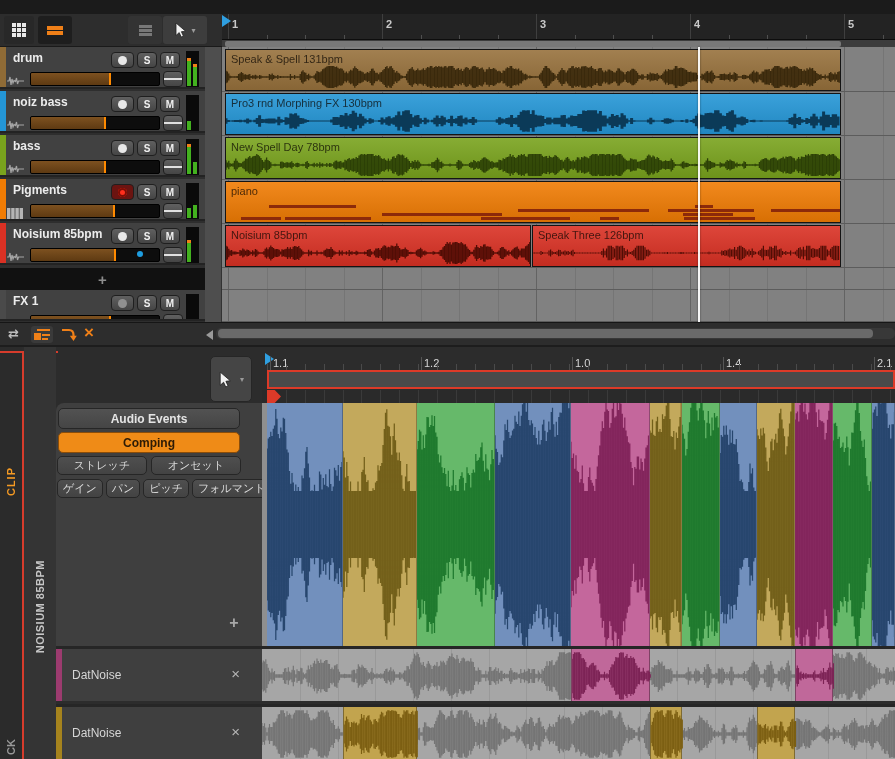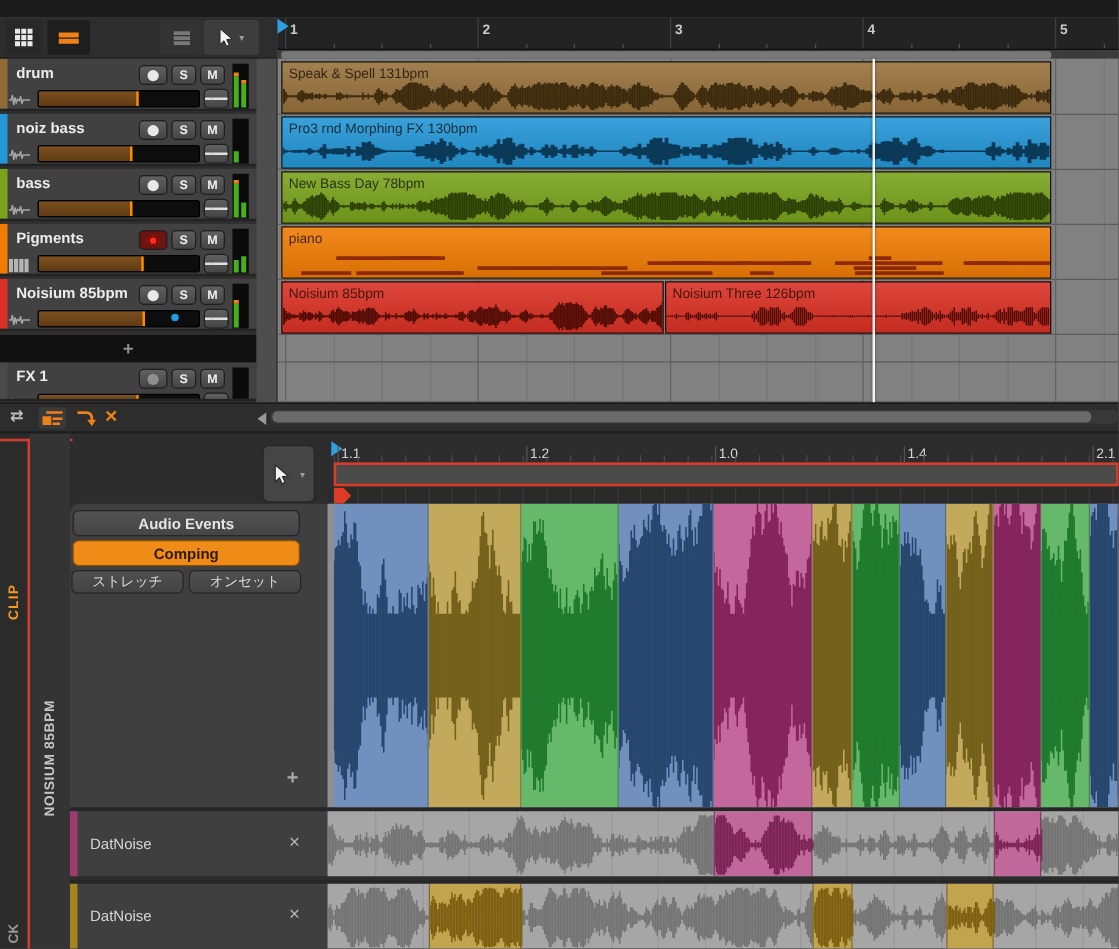--- a/index.html
+++ b/index.html
@@ -235,21 +235,21 @@
         <span class="stretch-ic">
           <svg width="12" height="8" viewBox="0 0 12 8">
             <rect x="0" y="0" width="3" height="3" fill="rgba(0,0,0,.75)"></rect>
             <rect x="4.5" y="3" width="3" height="3" fill="rgba(0,0,0,.75)"></rect>
             <rect x="9" y="0" width="3" height="3" fill="rgba(0,0,0,.75)"></rect>
           </svg>
         </span>
       </div>
       <div class="clip" style="left: 225px; top: 137px; width: 616px; background: rgb(121, 163, 29);">
         <div class="shade"></div>
-        <span class="clip-title">New Bass Day 78bpm</span>
+        <span class="clip-title">New Spell Day 78bpm</span>
         <svg width="614" height="24" viewBox="0 0 614 24">
           <path d="M0.0 7.3L0.0 16.7M1.4 9.6L1.4 14.4M2.8 7.7L2.8 16.3M4.2 10.3L4.2 13.7M5.6 10.8L5.6 13.2M7.0 10.2L7.0 13.8M8.4 7.7L8.4 16.3M9.8 5.5L9.8 18.5M11.2 7.8L11.2 16.2M12.6 9.6L12.6 14.4M14.0 10.1L14.0 13.9M15.4 10.2L15.4 13.8M16.8 8.7L16.8 15.3M18.2 7.8L18.2 16.2M19.6 5.5L19.6 18.5M21.0 5.8L21.0 18.2M22.4 4.2L22.4 19.8M23.8 3.1L23.8 20.9M25.2 4.7L25.2 19.3M26.6 3.6L26.6 20.4M28.0 3.1L28.0 20.9M29.4 2.8L29.4 21.2M30.8 1.0L30.8 23.0M32.2 2.0L32.2 22.0M33.6 3.2L33.6 20.8M35.0 5.1L35.0 18.9M36.4 7.1L36.4 16.9M37.8 8.8L37.8 15.2M39.2 6.8L39.2 17.2M40.6 4.6L40.6 19.4M42.0 7.1L42.0 16.9M43.4 8.1L43.4 15.9M44.8 9.3L44.8 14.7M46.2 11.2L46.2 12.8M47.6 11.2L47.6 12.8M49.0 10.7L49.0 13.3M50.4 11.2L50.4 12.8M51.8 11.2L51.8 12.8M53.2 11.2L53.2 12.8M54.6 8.7L54.6 15.3M56.0 8.4L56.0 15.6M57.4 9.3L57.4 14.7M58.8 10.0L58.8 14.0M60.2 9.2L60.2 14.8M61.6 9.2L61.6 14.8M63.0 9.8L63.0 14.2M64.4 9.3L64.4 14.7M65.8 8.3L65.8 15.7M67.2 10.1L67.2 13.9M68.6 11.2L68.6 12.8M70.0 10.0L70.0 14.0M71.4 9.7L71.4 14.3M72.8 10.1L72.8 13.9M74.2 11.2L74.2 12.8M75.6 11.2L75.6 12.8M77.0 10.8L77.0 13.2M78.4 11.2L78.4 12.8M79.8 8.9L79.8 15.1M81.2 7.9L81.2 16.1M82.6 10.0L82.6 14.0M84.0 11.2L84.0 12.8M85.4 11.2L85.4 12.8M86.8 10.7L86.8 13.3M88.2 9.7L88.2 14.3M89.6 11.2L89.6 12.8M91.0 10.0L91.0 14.0M92.4 11.2L92.4 12.8M93.8 9.3L93.8 14.7M95.2 10.7L95.2 13.3M96.6 10.2L96.6 13.8M98.0 11.2L98.0 12.8M99.4 11.2L99.4 12.8M100.8 10.0L100.8 14.0M102.2 11.2L102.2 12.8M103.6 10.1L103.6 13.9M105.0 10.2L105.0 13.8M106.4 11.2L106.4 12.8M107.8 9.2L107.8 14.8M109.2 7.8L109.2 16.2M110.6 7.4L110.6 16.6M112.0 8.7L112.0 15.3M113.4 8.5L113.4 15.5M114.8 8.1L114.8 15.9M116.2 9.6L116.2 14.4M117.6 9.2L117.6 14.8M119.0 6.8L119.0 17.2M120.4 7.6L120.4 16.4M121.8 6.1L121.8 17.9M123.2 5.0L123.2 19.0M124.6 6.8L124.6 17.2M126.0 5.8L126.0 18.2M127.4 5.3L127.4 18.7M128.8 5.8L128.8 18.2M130.2 3.9L130.2 20.1M131.6 5.0L131.6 19.0M133.0 2.5L133.0 21.5M134.4 1.5L134.4 22.5M135.8 1.0L135.8 23.0M137.2 1.6L137.2 22.4M138.6 1.0L138.6 23.0M140.0 1.7L140.0 22.3M141.4 1.0L141.4 23.0M142.8 1.0L142.8 23.0M144.2 1.0L144.2 23.0M145.6 1.0L145.6 23.0M147.0 1.0L147.0 23.0M148.4 3.0L148.4 21.0M149.8 2.2L149.8 21.8M151.2 2.9L151.2 21.1M152.6 2.1L152.6 21.9M154.0 3.2L154.0 20.8M155.4 5.3L155.4 18.7M156.8 5.9L156.8 18.1M158.2 5.3L158.2 18.7M159.6 6.7L159.6 17.3M161.0 7.7L161.0 16.3M162.4 5.6L162.4 18.4M163.8 7.8L163.8 16.2M165.2 6.2L165.2 17.8M166.6 3.8L166.6 20.2M168.0 3.3L168.0 20.7M169.4 5.0L169.4 19.0M170.8 2.5L170.8 21.5M172.2 1.0L172.2 23.0M173.6 1.5L173.6 22.5M175.0 2.2L175.0 21.8M176.4 1.6L176.4 22.4M177.8 2.5L177.8 21.5M179.2 5.0L179.2 19.0M180.6 4.3L180.6 19.7M182.0 6.3L182.0 17.7M183.4 8.1L183.4 15.9M184.8 10.0L184.8 14.0M186.2 8.0L186.2 16.0M187.6 8.8L187.6 15.2M189.0 7.0L189.0 17.0M190.4 8.8L190.4 15.2M191.8 7.3L191.8 16.7M193.2 8.7L193.2 15.3M194.6 10.5L194.6 13.5M196.0 11.2L196.0 12.8M197.4 11.2L197.4 12.8M198.8 11.2L198.8 12.8M200.2 11.2L200.2 12.8M201.6 11.2L201.6 12.8M203.0 10.8L203.0 13.2M204.4 11.2L204.4 12.8M205.8 9.3L205.8 14.7M207.2 9.1L207.2 14.9M208.6 8.6L208.6 15.4M210.0 6.9L210.0 17.1M211.4 4.7L211.4 19.3M212.8 6.6L212.8 17.4M214.2 9.1L214.2 14.9M215.6 8.5L215.6 15.5M217.0 10.2L217.0 13.8M218.4 11.2L218.4 12.8M219.8 11.2L219.8 12.8M221.2 11.2L221.2 12.8M222.6 11.2L222.6 12.8M224.0 10.4L224.0 13.6M225.4 11.2L225.4 12.8M226.8 11.2L226.8 12.8M228.2 11.2L228.2 12.8M229.6 11.2L229.6 12.8M231.0 8.9L231.0 15.1M232.4 7.0L232.4 17.0M233.8 7.5L233.8 16.5M235.2 8.6L235.2 15.4M236.6 10.6L236.6 13.4M238.0 11.2L238.0 12.8M239.4 11.2L239.4 12.8M240.8 11.2L240.8 12.8M242.2 11.2L242.2 12.8M243.6 10.1L243.6 13.9M245.0 8.7L245.0 15.3M246.4 9.3L246.4 14.7M247.8 7.0L247.8 17.0M249.2 8.0L249.2 16.0M250.6 9.2L250.6 14.8M252.0 8.0L252.0 16.0M253.4 8.5L253.4 15.5M254.8 7.0L254.8 17.0M256.2 5.5L256.2 18.5M257.6 4.4L257.6 19.6M259.0 4.2L259.0 19.8M260.4 5.5L260.4 18.5M261.8 6.2L261.8 17.8M263.2 7.4L263.2 16.6M264.6 8.7L264.6 15.3M266.0 8.0L266.0 16.0M267.4 9.2L267.4 14.8M268.8 9.7L268.8 14.3M270.2 9.3L270.2 14.7M271.6 9.3L271.6 14.7M273.0 6.8L273.0 17.2M274.4 6.9L274.4 17.1M275.8 7.5L275.8 16.5M277.2 5.2L277.2 18.8M278.6 6.0L278.6 18.0M280.0 4.6L280.0 19.4M281.4 3.9L281.4 20.1M282.8 3.5L282.8 20.5M284.2 1.1L284.2 22.9M285.6 3.4L285.6 20.6M287.0 1.9L287.0 22.1M288.4 4.1L288.4 19.9M289.8 4.9L289.8 19.1M291.2 3.8L291.2 20.2M292.6 2.0L292.6 22.0M294.0 2.4L294.0 21.6M295.4 1.0L295.4 23.0M296.8 2.1L296.8 21.9M298.2 1.0L298.2 23.0M299.6 3.3L299.6 20.7M301.0 3.8L301.0 20.2M302.4 1.3L302.4 22.7M303.8 1.0L303.8 23.0M305.2 1.0L305.2 23.0M306.6 1.0L306.6 23.0M308.0 1.0L308.0 23.0M309.4 1.0L309.4 23.0M310.8 1.0L310.8 23.0M312.2 1.0L312.2 23.0M313.6 1.0L313.6 23.0M315.0 1.0L315.0 23.0M316.4 2.7L316.4 21.3M317.8 4.0L317.8 20.0M319.2 3.3L319.2 20.7M320.6 3.0L320.6 21.0M322.0 5.1L322.0 18.9M323.4 2.8L323.4 21.2M324.8 4.0L324.8 20.0M326.2 4.4L326.2 19.6M327.6 3.7L327.6 20.3M329.0 1.9L329.0 22.1M330.4 2.7L330.4 21.3M331.8 4.1L331.8 19.9M333.2 5.5L333.2 18.5M334.6 6.9L334.6 17.1M336.0 6.7L336.0 17.3M337.4 8.4L337.4 15.6M338.8 6.7L338.8 17.3M340.2 4.7L340.2 19.3M341.6 4.0L341.6 20.0M343.0 5.8L343.0 18.2M344.4 7.7L344.4 16.3M345.8 8.2L345.8 15.8M347.2 6.9L347.2 17.1M348.6 8.6L348.6 15.4M350.0 6.7L350.0 17.3M351.4 4.3L351.4 19.7M352.8 4.6L352.8 19.4M354.2 6.6L354.2 17.4M355.6 4.1L355.6 19.9M357.0 4.6L357.0 19.4M358.4 3.3L358.4 20.7M359.8 3.8L359.8 20.2M361.2 4.6L361.2 19.4M362.6 5.3L362.6 18.7M364.0 3.1L364.0 20.9M365.4 1.8L365.4 22.2M366.8 1.0L366.8 23.0M368.2 1.2L368.2 22.8M369.6 1.0L369.6 23.0M371.0 1.0L371.0 23.0M372.4 2.6L372.4 21.4M373.8 1.1L373.8 22.9M375.2 1.0L375.2 23.0M376.6 1.0L376.6 23.0M378.0 1.0L378.0 23.0M379.4 1.7L379.4 22.3M380.8 1.0L380.8 23.0M382.2 1.0L382.2 23.0M383.6 1.0L383.6 23.0M385.0 2.3L385.0 21.7M386.4 1.0L386.4 23.0M387.8 1.0L387.8 23.0M389.2 2.3L389.2 21.7M390.6 2.1L390.6 21.9M392.0 1.0L392.0 23.0M393.4 1.0L393.4 23.0M394.8 1.0L394.8 23.0M396.2 2.6L396.2 21.4M397.6 4.6L397.6 19.4M399.0 5.7L399.0 18.3M400.4 7.2L400.4 16.8M401.8 7.7L401.8 16.3M403.2 7.5L403.2 16.5M404.6 5.3L404.6 18.7M406.0 5.7L406.0 18.3M407.4 6.5L407.4 17.5M408.8 6.3L408.8 17.7M410.2 6.5L410.2 17.5M411.6 8.7L411.6 15.3M413.0 8.5L413.0 15.5M414.4 8.0L414.4 16.0M415.8 7.2L415.8 16.8M417.2 7.1L417.2 16.9M418.6 6.8L418.6 17.2M420.0 5.3L420.0 18.7M421.4 2.8L421.4 21.2M422.8 1.6L422.8 22.4M424.2 2.6L424.2 21.4M425.6 4.3L425.6 19.7M427.0 2.5L427.0 21.5M428.4 3.4L428.4 20.6M429.8 5.7L429.8 18.3M431.2 4.1L431.2 19.9M432.6 4.9L432.6 19.1M434.0 7.0L434.0 17.0M435.4 7.4L435.4 16.6M436.8 8.5L436.8 15.5M438.2 7.9L438.2 16.1M439.6 7.3L439.6 16.7M441.0 7.9L441.0 16.1M442.4 8.1L442.4 15.9M443.8 7.8L443.8 16.2M445.2 5.6L445.2 18.4M446.6 7.0L446.6 17.0M448.0 9.3L448.0 14.7M449.4 10.9L449.4 13.1M450.8 11.2L450.8 12.8M452.2 11.2L452.2 12.8M453.6 11.2L453.6 12.8M455.0 10.4L455.0 13.6M456.4 8.8L456.4 15.2M457.8 8.3L457.8 15.7M459.2 9.8L459.2 14.2M460.6 9.8L460.6 14.2M462.0 10.0L462.0 14.0M463.4 11.0L463.4 13.0M464.8 11.2L464.8 12.8M466.2 10.9L466.2 13.1M467.6 11.2L467.6 12.8M469.0 10.8L469.0 13.2M470.4 10.9L470.4 13.1M471.8 11.2L471.8 12.8M473.2 11.2L473.2 12.8M474.6 11.2L474.6 12.8M476.0 11.2L476.0 12.8M477.4 11.2L477.4 12.8M478.8 9.6L478.8 14.4M480.2 7.4L480.2 16.6M481.6 5.3L481.6 18.7M483.0 7.7L483.0 16.3M484.4 8.1L484.4 15.9M485.8 9.1L485.8 14.9M487.2 9.4L487.2 14.6M488.6 9.8L488.6 14.2M490.0 11.2L490.0 12.8M491.4 11.2L491.4 12.8M492.8 11.2L492.8 12.8M494.2 9.3L494.2 14.7M495.6 10.2L495.6 13.8M497.0 10.6L497.0 13.4M498.4 10.4L498.4 13.6M499.8 8.7L499.8 15.3M501.2 7.0L501.2 17.0M502.6 7.9L502.6 16.1M504.0 6.4L504.0 17.6M505.4 7.4L505.4 16.6M506.8 8.1L506.8 15.9M508.2 8.5L508.2 15.5M509.6 10.5L509.6 13.5M511.0 9.6L511.0 14.4M512.4 10.9L512.4 13.1M513.8 10.8L513.8 13.2M515.2 11.2L515.2 12.8M516.6 10.6L516.6 13.4M518.0 8.3L518.0 15.7M519.4 9.0L519.4 15.0M520.8 11.1L520.8 12.9M522.2 11.2L522.2 12.8M523.6 11.2L523.6 12.8M525.0 11.2L525.0 12.8M526.4 11.2L526.4 12.8M527.8 11.2L527.8 12.8M529.2 10.8L529.2 13.2M530.6 11.2L530.6 12.8M532.0 11.2L532.0 12.8M533.4 9.0L533.4 15.0M534.8 7.4L534.8 16.6M536.2 6.3L536.2 17.7M537.6 5.9L537.6 18.1M539.0 5.1L539.0 18.9M540.4 5.2L540.4 18.8M541.8 6.4L541.8 17.6M543.2 7.2L543.2 16.8M544.6 5.7L544.6 18.3M546.0 4.9L546.0 19.1M547.4 4.5L547.4 19.5M548.8 4.4L548.8 19.6M550.2 5.4L550.2 18.6M551.6 7.3L551.6 16.7M553.0 6.2L553.0 17.8M554.4 5.4L554.4 18.6M555.8 5.1L555.8 18.9M557.2 3.7L557.2 20.3M558.6 5.5L558.6 18.5M560.0 3.5L560.0 20.5M561.4 4.1L561.4 19.9M562.8 3.4L562.8 20.6M564.2 3.1L564.2 20.9M565.6 3.5L565.6 20.5M567.0 4.8L567.0 19.2M568.4 5.3L568.4 18.7M569.8 7.6L569.8 16.4M571.2 5.8L571.2 18.2M572.6 4.0L572.6 20.0M574.0 5.7L574.0 18.3M575.4 3.4L575.4 20.6M576.8 3.7L576.8 20.3M578.2 3.9L578.2 20.1M579.6 1.8L579.6 22.2M581.0 2.6L581.0 21.4M582.4 1.0L582.4 23.0M583.8 2.4L583.8 21.6M585.2 1.0L585.2 23.0M586.6 1.0L586.6 23.0M588.0 1.0L588.0 23.0M589.4 1.0L589.4 23.0M590.8 1.0L590.8 23.0M592.2 1.2L592.2 22.8M593.6 2.0L593.6 22.0M595.0 1.3L595.0 22.7M596.4 1.0L596.4 23.0M597.8 1.0L597.8 23.0M599.2 1.7L599.2 22.3M600.6 3.1L600.6 20.9M602.0 1.7L602.0 22.3M603.4 1.0L603.4 23.0M604.8 1.8L604.8 22.2M606.2 1.1L606.2 22.9M607.6 1.0L607.6 23.0M609.0 2.5L609.0 21.5M610.4 3.6L610.4 20.4M611.8 5.0L611.8 19.0M613.2 6.2L613.2 17.8" stroke="#2c4006" stroke-width="1.3" fill="none"></path>
         </svg>
         <span class="stretch-ic">
           <svg width="12" height="8" viewBox="0 0 12 8">
             <rect x="0" y="0" width="3" height="3" fill="rgba(0,0,0,.75)"></rect>
             <rect x="4.5" y="3" width="3" height="3" fill="rgba(0,0,0,.75)"></rect>
             <rect x="9" y="0" width="3" height="3" fill="rgba(0,0,0,.75)"></rect>
           </svg>
         </span>
@@ -291,21 +291,21 @@
         <span class="stretch-ic">
           <svg width="12" height="8" viewBox="0 0 12 8">
             <rect x="0" y="0" width="3" height="3" fill="rgba(0,0,0,.75)"></rect>
             <rect x="4.5" y="3" width="3" height="3" fill="rgba(0,0,0,.75)"></rect>
             <rect x="9" y="0" width="3" height="3" fill="rgba(0,0,0,.75)"></rect>
           </svg>
         </span>
       </div>
       <div class="clip" style="left: 532px; top: 225px; width: 309px; background: rgb(218, 49, 36);">
         <div class="shade"></div>
-        <span class="clip-title">Noisium Three 126bpm</span>
+        <span class="clip-title">Speak Three 126bpm</span>
         <svg width="307" height="24" viewBox="0 0 307 24">
           <path d="M0.0 11.4L0.0 12.6M1.6 11.4L1.6 12.6M3.2 11.4L3.2 12.6M4.8 11.4L4.8 12.6M6.4 11.4L6.4 12.6M8.0 9.9L8.0 14.1M9.6 11.1L9.6 12.9M11.2 11.4L11.2 12.6M12.8 11.4L12.8 12.6M14.4 11.4L14.4 12.6M16.0 9.4L16.0 14.6M17.6 8.6L17.6 15.4M19.2 10.2L19.2 13.8M20.8 10.9L20.8 13.1M22.4 11.1L22.4 12.9M24.0 10.2L24.0 13.8M25.6 8.7L25.6 15.3M27.2 8.9L27.2 15.1M28.8 10.7L28.8 13.3M30.4 10.4L30.4 13.6M32.0 9.5L32.0 14.5M33.6 10.6L33.6 13.4M35.2 10.0L35.2 14.0M36.8 10.9L36.8 13.1M38.4 9.8L38.4 14.2M40.0 8.7L40.0 15.3M41.6 11.1L41.6 12.9M43.2 11.4L43.2 12.6M44.8 11.4L44.8 12.6M46.4 11.4L46.4 12.6M48.0 11.4L48.0 12.6M49.6 11.4L49.6 12.6M51.2 11.4L51.2 12.6M52.8 11.4L52.8 12.6M54.4 11.4L54.4 12.6M56.0 11.4L56.0 12.6M57.6 11.4L57.6 12.6M59.2 11.4L59.2 12.6M60.8 11.4L60.8 12.6M62.4 11.4L62.4 12.6M64.0 11.4L64.0 12.6M65.6 11.4L65.6 12.6M67.2 11.4L67.2 12.6M68.8 10.0L68.8 14.0M70.4 7.5L70.4 16.5M72.0 9.7L72.0 14.3M73.6 7.5L73.6 16.5M75.2 4.8L75.2 19.2M76.8 4.7L76.8 19.3M78.4 4.7L78.4 19.3M80.0 5.9L80.0 18.1M81.6 7.4L81.6 16.6M83.2 4.7L83.2 19.3M84.8 4.7L84.8 19.3M86.4 5.6L86.4 18.4M88.0 4.7L88.0 19.3M89.6 4.7L89.6 19.3M91.2 7.0L91.2 17.0M92.8 9.9L92.8 14.1M94.4 8.4L94.4 15.6M96.0 10.7L96.0 13.3M97.6 10.9L97.6 13.1M99.2 10.1L99.2 13.9M100.8 8.8L100.8 15.2M102.4 6.7L102.4 17.3M104.0 4.7L104.0 19.3M105.6 4.7L105.6 19.3M107.2 4.7L107.2 19.3M108.8 4.7L108.8 19.3M110.4 4.7L110.4 19.3M112.0 6.3L112.0 17.7M113.6 8.8L113.6 15.2M115.2 8.6L115.2 15.4M116.8 9.7L116.8 14.3M118.4 11.4L118.4 12.6M120.0 11.4L120.0 12.6M121.6 11.4L121.6 12.6M123.2 11.4L123.2 12.6M124.8 11.4L124.8 12.6M126.4 11.4L126.4 12.6M128.0 11.4L128.0 12.6M129.6 11.4L129.6 12.6M131.2 11.3L131.2 12.7M132.8 11.4L132.8 12.6M134.4 11.0L134.4 13.0M136.0 11.4L136.0 12.6M137.6 11.4L137.6 12.6M139.2 11.4L139.2 12.6M140.8 11.4L140.8 12.6M142.4 11.4L142.4 12.6M144.0 11.4L144.0 12.6M145.6 11.4L145.6 12.6M147.2 11.1L147.2 12.9M148.8 11.1L148.8 12.9M150.4 11.3L150.4 12.7M152.0 11.4L152.0 12.6M153.6 11.4L153.6 12.6M155.2 11.4L155.2 12.6M156.8 11.4L156.8 12.6M158.4 11.4L158.4 12.6M160.0 11.4L160.0 12.6M161.6 11.1L161.6 12.9M163.2 11.4L163.2 12.6M164.8 11.4L164.8 12.6M166.4 11.4L166.4 12.6M168.0 11.4L168.0 12.6M169.6 11.4L169.6 12.6M171.2 11.4L171.2 12.6M172.8 11.4L172.8 12.6M174.4 11.4L174.4 12.6M176.0 10.7L176.0 13.3M177.6 11.4L177.6 12.6M179.2 11.4L179.2 12.6M180.8 11.4L180.8 12.6M182.4 11.4L182.4 12.6M184.0 11.4L184.0 12.6M185.6 11.4L185.6 12.6M187.2 11.4L187.2 12.6M188.8 9.4L188.8 14.6M190.4 10.0L190.4 14.0M192.0 9.0L192.0 15.0M193.6 9.6L193.6 14.4M195.2 8.5L195.2 15.5M196.8 7.6L196.8 16.4M198.4 8.5L198.4 15.5M200.0 8.3L200.0 15.7M201.6 6.1L201.6 17.9M203.2 8.7L203.2 15.3M204.8 5.9L204.8 18.1M206.4 4.7L206.4 19.3M208.0 4.7L208.0 19.3M209.6 6.1L209.6 17.9M211.2 6.9L211.2 17.1M212.8 8.6L212.8 15.4M214.4 10.3L214.4 13.7M216.0 8.6L216.0 15.4M217.6 10.1L217.6 13.9M219.2 7.6L219.2 16.4M220.8 10.1L220.8 13.9M222.4 10.7L222.4 13.3M224.0 11.4L224.0 12.6M225.6 10.3L225.6 13.7M227.2 9.0L227.2 15.0M228.8 7.4L228.8 16.6M230.4 4.7L230.4 19.3M232.0 8.7L232.0 15.3M233.6 8.9L233.6 15.1M235.2 8.6L235.2 15.4M236.8 5.4L236.8 18.6M238.4 5.8L238.4 18.2M240.0 7.1L240.0 16.9M241.6 4.7L241.6 19.3M243.2 4.7L243.2 19.3M244.8 8.8L244.8 15.2M246.4 8.2L246.4 15.8M248.0 7.4L248.0 16.6M249.6 10.1L249.6 13.9M251.2 11.1L251.2 12.9M252.8 10.1L252.8 13.9M254.4 11.3L254.4 12.7M256.0 10.9L256.0 13.1M257.6 9.4L257.6 14.6M259.2 11.4L259.2 12.6M260.8 11.2L260.8 12.8M262.4 10.5L262.4 13.5M264.0 8.8L264.0 15.2M265.6 7.1L265.6 16.9M267.2 6.2L267.2 17.8M268.8 8.6L268.8 15.4M270.4 5.8L270.4 18.2M272.0 8.7L272.0 15.3M273.6 4.8L273.6 19.2M275.2 4.7L275.2 19.3M276.8 4.7L276.8 19.3M278.4 7.8L278.4 16.2M280.0 7.0L280.0 17.0M281.6 7.8L281.6 16.2M283.2 8.2L283.2 15.8M284.8 8.2L284.8 15.8M286.4 7.0L286.4 17.0M288.0 4.7L288.0 19.3M289.6 4.7L289.6 19.3M291.2 4.7L291.2 19.3M292.8 4.7L292.8 19.3M294.4 8.5L294.4 15.5M296.0 9.8L296.0 14.2M297.6 7.7L297.6 16.3M299.2 6.0L299.2 18.0M300.8 4.7L300.8 19.3M302.4 4.7L302.4 19.3M304.0 4.7L304.0 19.3M305.6 5.1L305.6 18.9" stroke="#510d05" stroke-width="1.2" fill="none"></path>
         </svg>
         <span class="stretch-ic">
           <svg width="12" height="8" viewBox="0 0 12 8">
             <rect x="0" y="0" width="3" height="3" fill="rgba(0,0,0,.75)"></rect>
             <rect x="4.5" y="3" width="3" height="3" fill="rgba(0,0,0,.75)"></rect>
             <rect x="9" y="0" width="3" height="3" fill="rgba(0,0,0,.75)"></rect>
           </svg>
         </span>
@@ -513,20 +513,26 @@
       </svg>
       <span class="carets">▾</span>
     </div>
 
     <div id="left-panel"></div>
     <div class="pbtn" id="btn-audioevents">Audio Events</div>
     <div class="pbtn" id="btn-comping">Comping</div>
     <div id="row-stretch">
       <div class="jbtn">ストレッチ</div>
       <div class="jbtn">オンセット</div>
+    </div>
+    <div id="row-small">
+      <div class="jbtn">ゲイン</div>
+      <div class="jbtn">パン</div>
+      <div class="jbtn">ピッチ</div>
+      <div class="jbtn">フォルマント</div>
     </div>
     <div id="add-lane">+</div>
 
     <div id="bt-play" class="play-tri"></div>
     <div id="loop-bar"></div>
     <div id="bt-strip">
         <div class="brtick" style="left: 5px; top: 0px; height: 13px; background: rgb(58, 58, 58);"></div>
         <div class="brtick" style="left: 23.9px; top: 0px; height: 13px; background: rgb(58, 58, 58);"></div>
         <div class="brtick" style="left: 42.8px; top: 0px; height: 13px; background: rgb(58, 58, 58);"></div>
         <div class="brtick" style="left: 61.6px; top: 0px; height: 13px; background: rgb(58, 58, 58);"></div>

